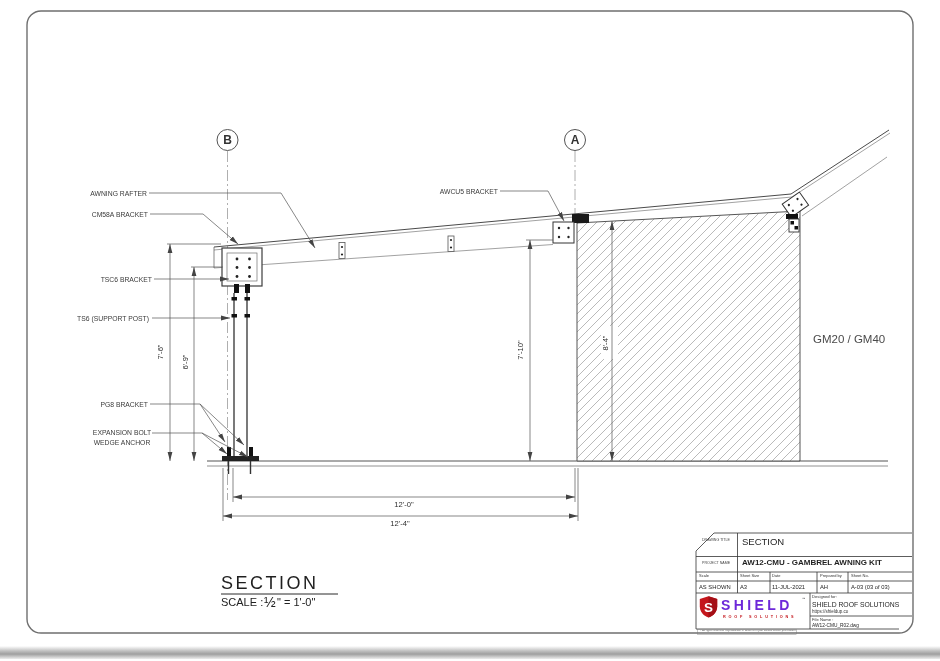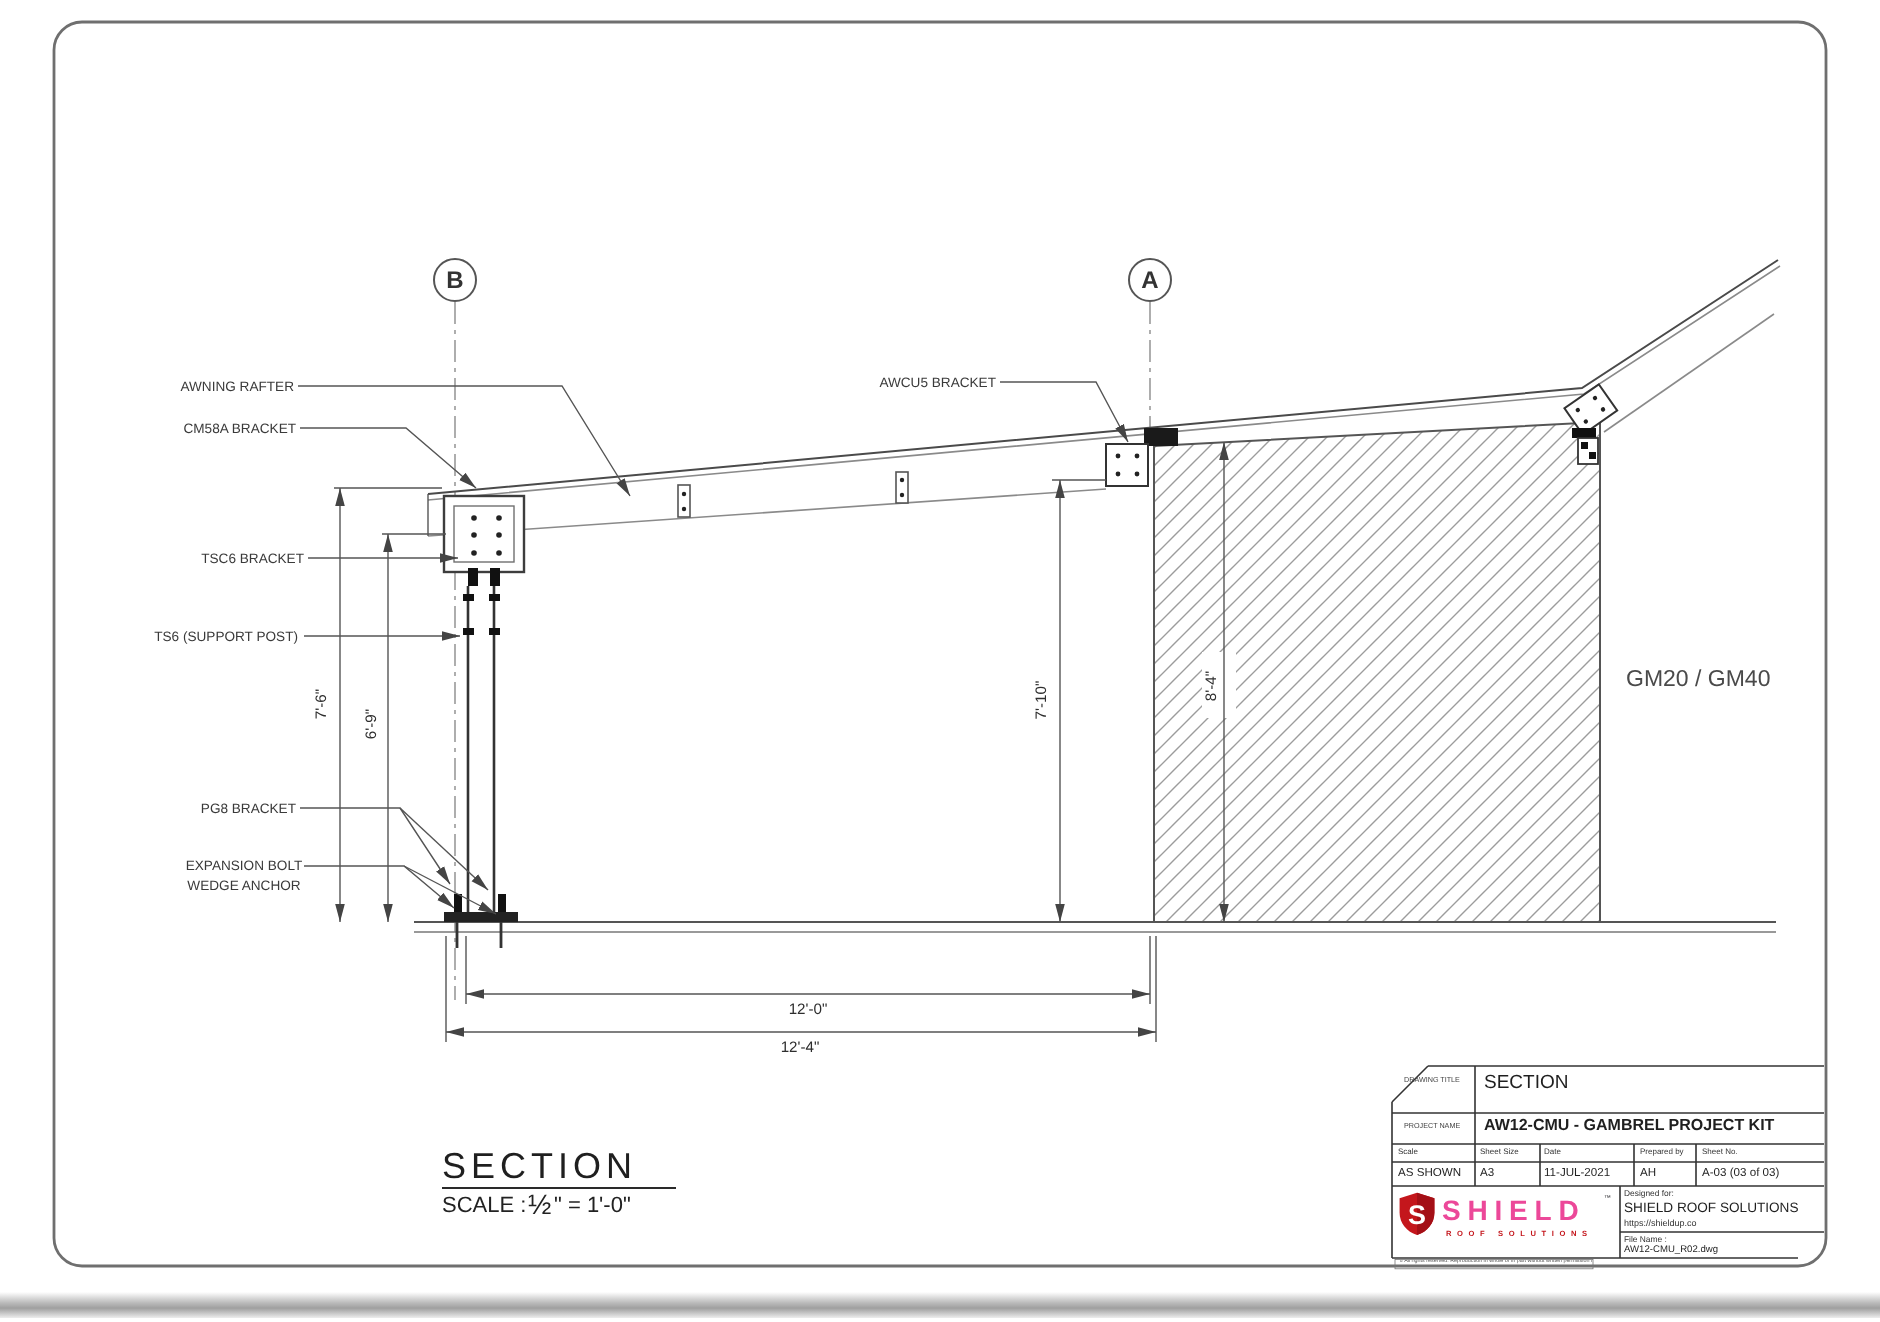--- a/index.html
+++ b/index.html
@@ -15,21 +15,21 @@
   .vs   { font-size:11px; fill:#222; }
   .vsf  { font-size:14px; fill:#222; }
   .thin { stroke:#555; stroke-width:0.7; fill:none; }
   .med  { stroke:#4a4a4a; stroke-width:1; fill:none; }
   .lt   { stroke:#8a8a8a; stroke-width:0.8; fill:none; }
   .ctr  { stroke:#9a9a9a; stroke-width:0.8; fill:none; stroke-dasharray:11 3 2 3; }
   .tbl  { stroke:#333; stroke-width:0.8; fill:none; }
   .t { position:absolute; color:#1f1f1f; white-space:nowrap; line-height:1.1; }
   .scanband { position:absolute; left:0; top:646px; width:940px; height:13px;
               background:linear-gradient(180deg,#ffffff 0%,#bdbdbd 40%,#9f9f9f 62%,#ededed 100%); }
-  .logo-brand { font-weight:800; letter-spacing:3.4px; color:#ec4899; font-size:14px; }
+  .logo-brand { font-weight:800; letter-spacing:3.4px; color:#6d28d9; font-size:14px; }
   .logo-tag   { letter-spacing:2.8px; color:#c4161c; font-size:3.8px; font-weight:700; }
 </style>
 </head>
 <body>
 
 <div class="canvas">
 
 <svg width="940" height="661" viewBox="0 0 940 661">
   <defs>
     <marker id="ar" markerUnits="userSpaceOnUse" markerWidth="10" markerHeight="8" refX="9" refY="3.5" orient="auto-start-reverse">
@@ -202,21 +202,21 @@
     <path class="tbl" d="M770 572 V593 M817 572 V593 M848 572 V593" stroke-width="0.5"></path>
     <path class="tbl" d="M810 593 V629"></path>
     <path class="tbl" d="M810 616 H912" stroke-width="0.5"></path>
     <rect x="697.5" y="629.8" width="99" height="4.6" fill="none" stroke="#777" stroke-width="0.4"></rect>
   </g>
 </svg>
 
 <div class="t" style="left:702px; top:539px; font-size:3.6px; color:#444;">DRAWING TITLE</div>
 <div class="t" style="left:742px; top:537px; font-size:9.5px;">SECTION</div>
 <div class="t" style="left:702px; top:562px; font-size:3.6px; color:#444;">PROJECT NAME</div>
-<div class="t" style="left:742px; top:559px; font-size:8px; font-weight:600;">AW12-CMU - GAMBREL PROJECT KIT</div>
+<div class="t" style="left:742px; top:559px; font-size:8px; font-weight:600;">AW12-CMU - GAMBREL AWNING KIT</div>
 
 <div class="t" style="left:699px; top:574px; font-size:4px; color:#333;">Scale</div>
 <div class="t" style="left:740px; top:574px; font-size:4px; color:#333;">Sheet Size</div>
 <div class="t" style="left:772px; top:574px; font-size:4px; color:#333;">Date</div>
 <div class="t" style="left:820px; top:574px; font-size:4px; color:#333;">Prepared by</div>
 <div class="t" style="left:851px; top:574px; font-size:4px; color:#333;">Sheet No.</div>
 
 <div class="t" style="left:699px; top:583.5px; font-size:5.8px;">AS SHOWN</div>
 <div class="t" style="left:740px; top:583.5px; font-size:5.8px;">A3</div>
 <div class="t" style="left:772px; top:583.5px; font-size:5.8px;">11-JUL-2021</div>

